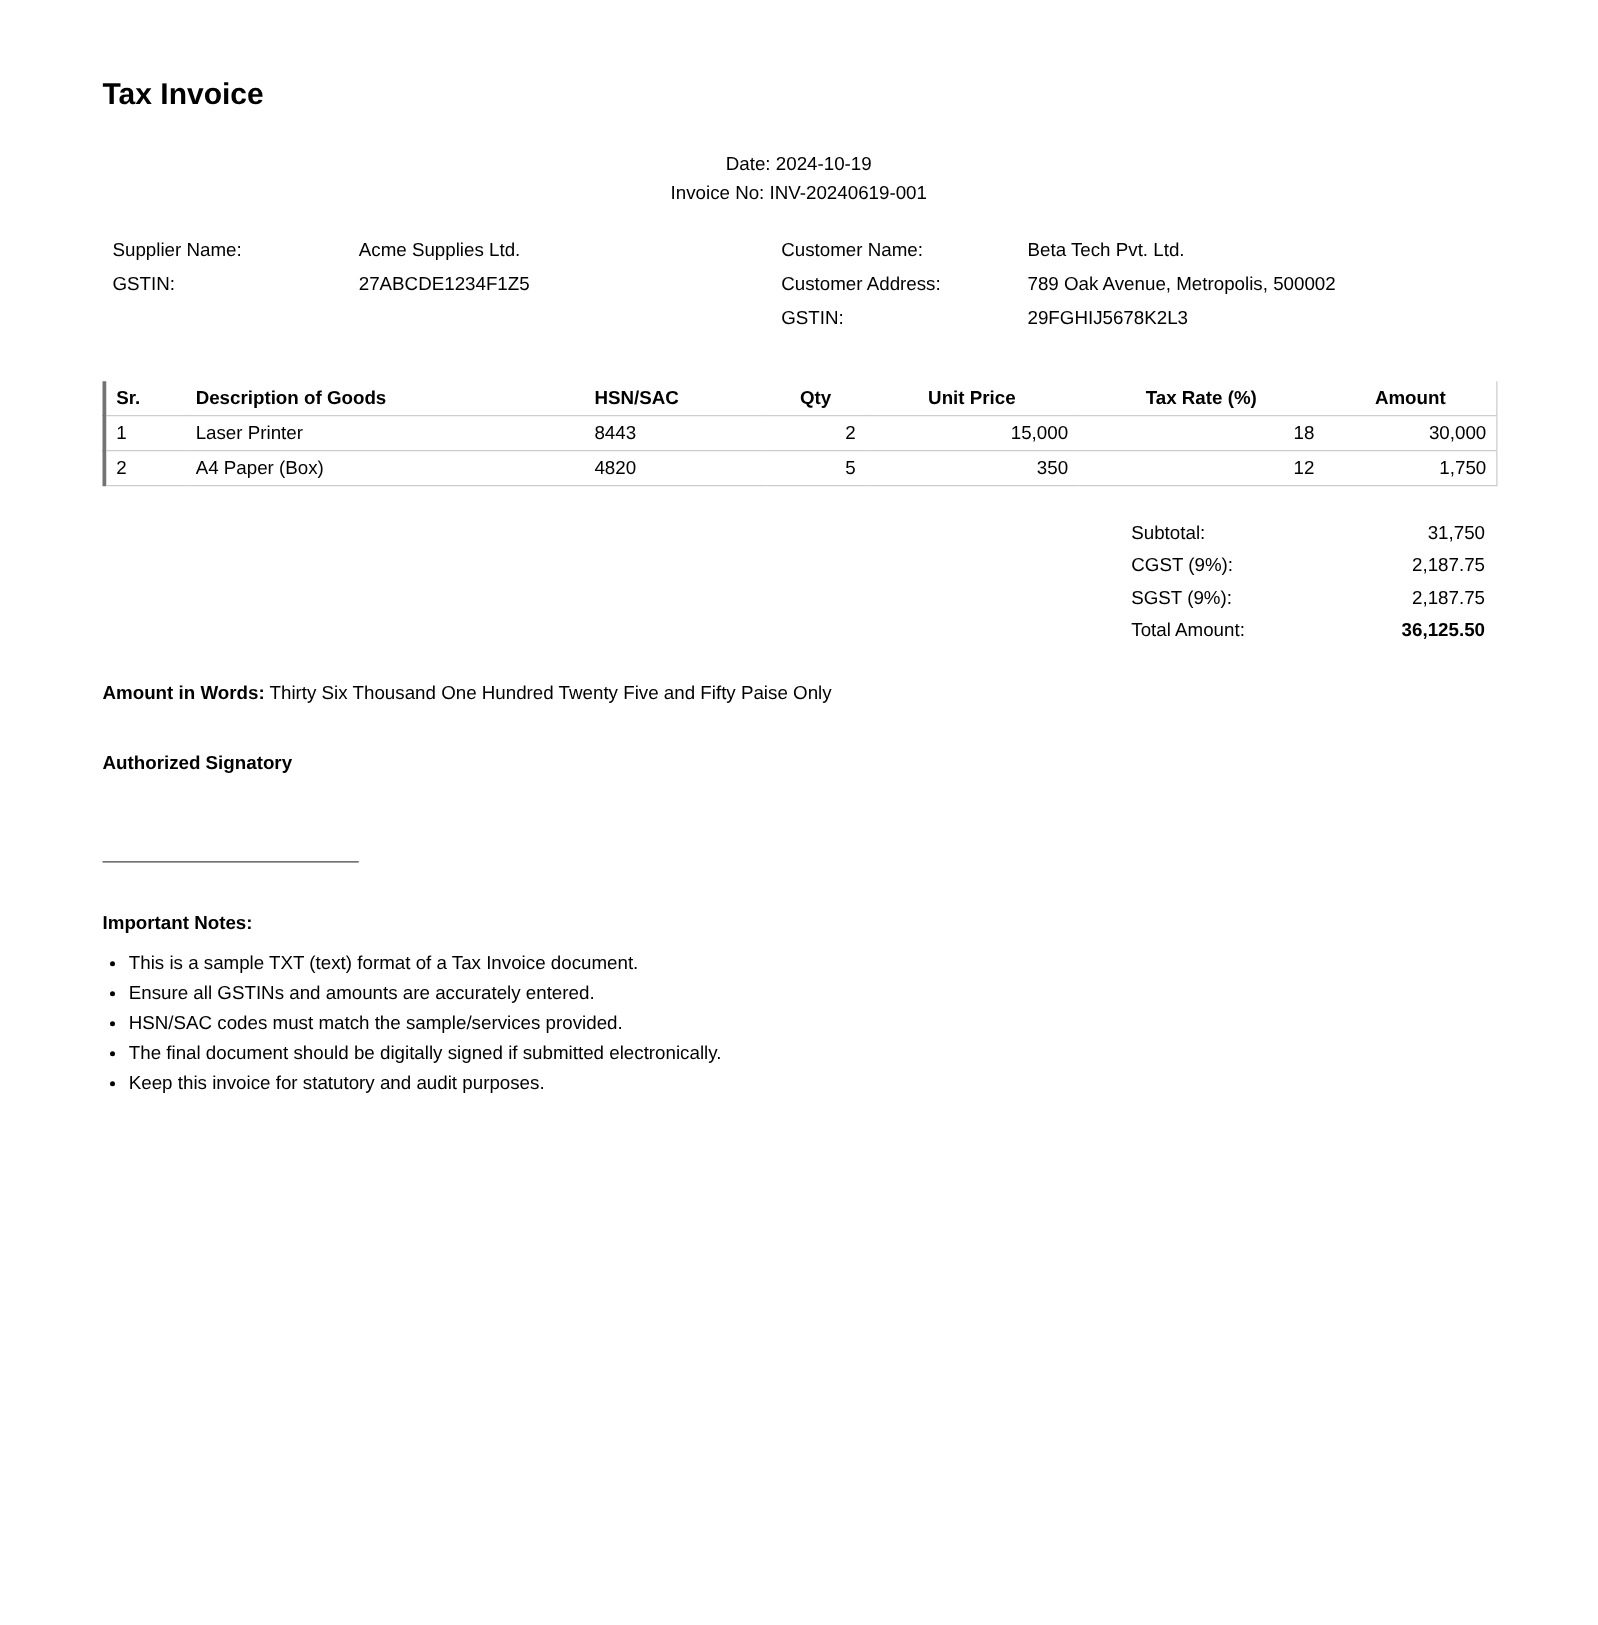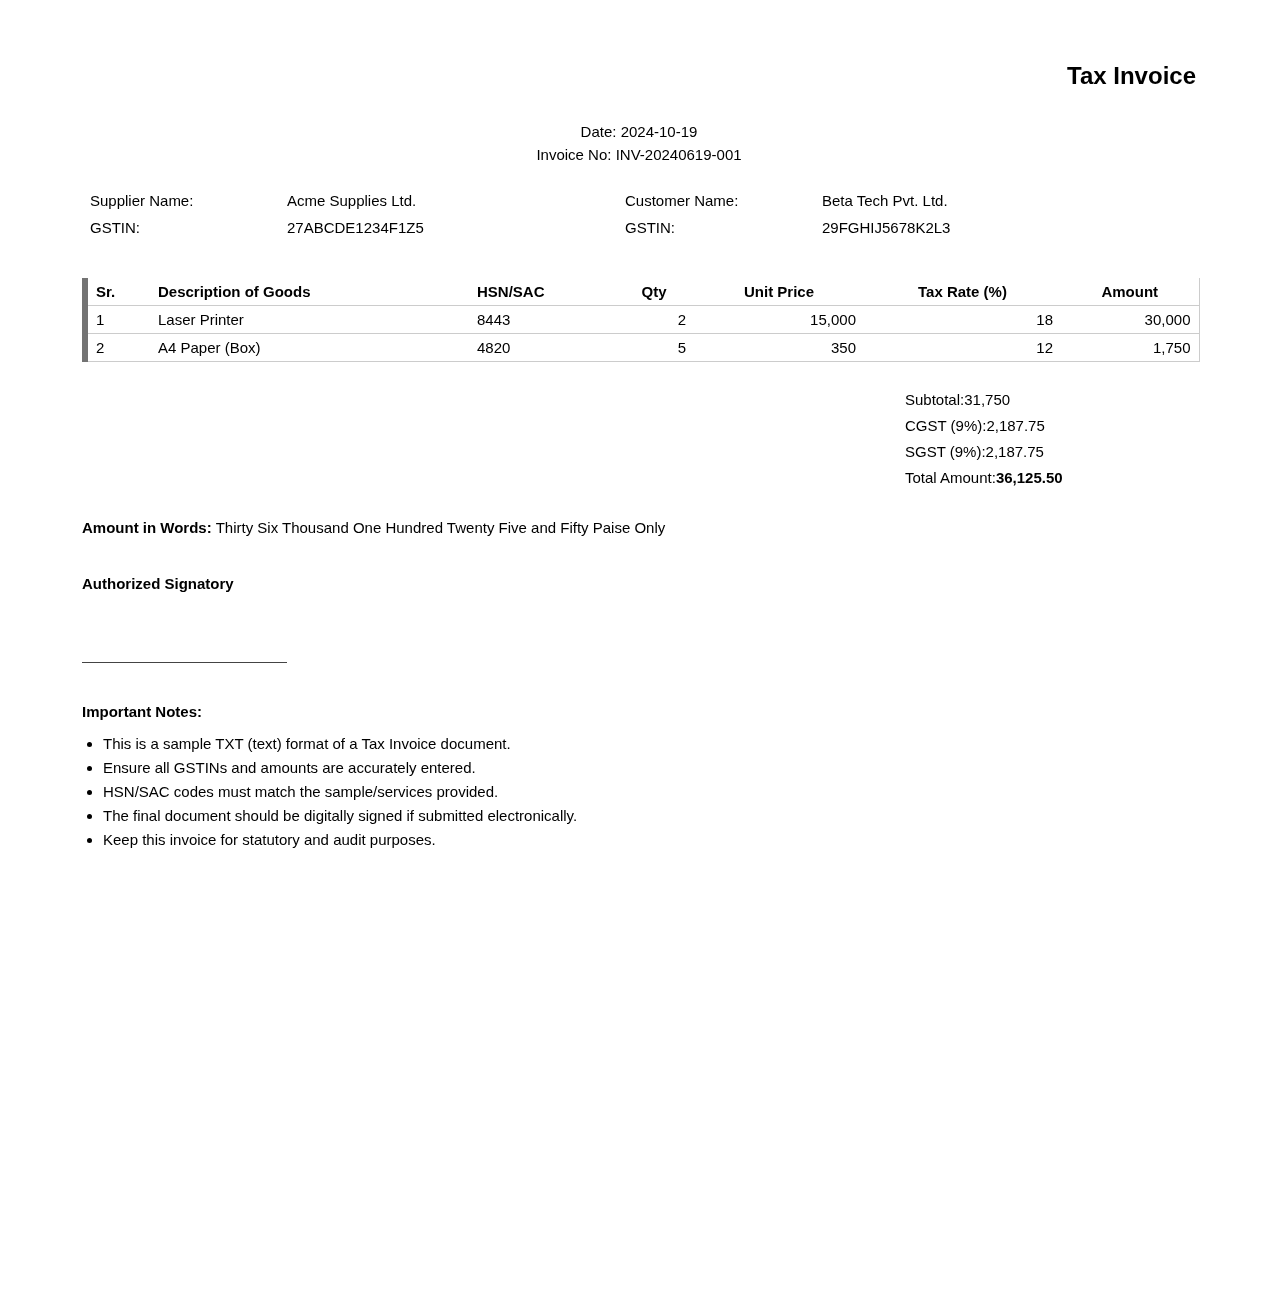--- a/index.html
+++ b/index.html
@@ -16,21 +16,21 @@
   .page {
     width: 1114px;
     margin: 0 auto;
     padding-top: 62px;
   }
 
   .title {
     font-size: 24px;
     line-height: 28px;
     font-weight: bold;
-    text-align: right;
+    text-align: left;
     margin: 0 0 30px 0;
   }
 
   .meta {
     text-align: center;
     line-height: 23px;
     margin: 0 0 21px 0;
   }
 
   
@@ -42,21 +42,21 @@
   .party.supplier { padding-left: 8px; }
   .party-row { display: flex; line-height: 27px; }
   .party-label { flex: 0 0 197px; }
   .party-value { flex: 1 1 auto; }
 
   
   .items-table {
     width: 1114px;
     border-collapse: collapse;
     table-layout: fixed;
-    border-left: 6px solid #737373;
+    border-left: 3px solid #737373;
     border-right: 1px solid #cccccc;
   }
   .items-table th, .items-table td {
     padding: 5px 8px;
     line-height: 17px;
     border-bottom: 1px solid #cccccc;
     overflow: hidden;
     white-space: nowrap;
   }
   .items-table th { font-weight: bold; }
@@ -66,21 +66,21 @@
 
   
   .totals {
     width: 291px;
     margin-left: auto;
     margin-top: 25px;
     padding-right: 8px;
   }
   .totals-row {
     display: flex;
-    justify-content: flex-start;
+    justify-content: space-between;
     line-height: 26px;
   }
   .totals-row:last-child .totals-value { font-weight: bold; }
 
   
   .words { margin-top: 26px; line-height: 21px; }
   .b { font-weight: bold; }
   .signatory { margin-top: 35px; line-height: 21px; font-weight: bold; }
   .sign-line {
     margin-top: 68px;
@@ -115,20 +115,24 @@
         </div>
         <div class="party-row">
           <span class="party-label">GSTIN:</span>
           <span class="party-value">27ABCDE1234F1Z5</span>
         </div>
       </div>
     <div class="party customer">
         <div class="party-row">
           <span class="party-label">Customer Name:</span>
           <span class="party-value">Beta Tech Pvt. Ltd.</span>
+        </div>
+        <div class="party-row">
+          <span class="party-label">Customer Address:</span>
+          <span class="party-value">789 Oak Avenue, Metropolis, 500002</span>
         </div>
         <div class="party-row">
           <span class="party-label">GSTIN:</span>
           <span class="party-value">29FGHIJ5678K2L3</span>
         </div>
       </div>
   </div>
 
   <table class="items-table">
     <colgroup>

